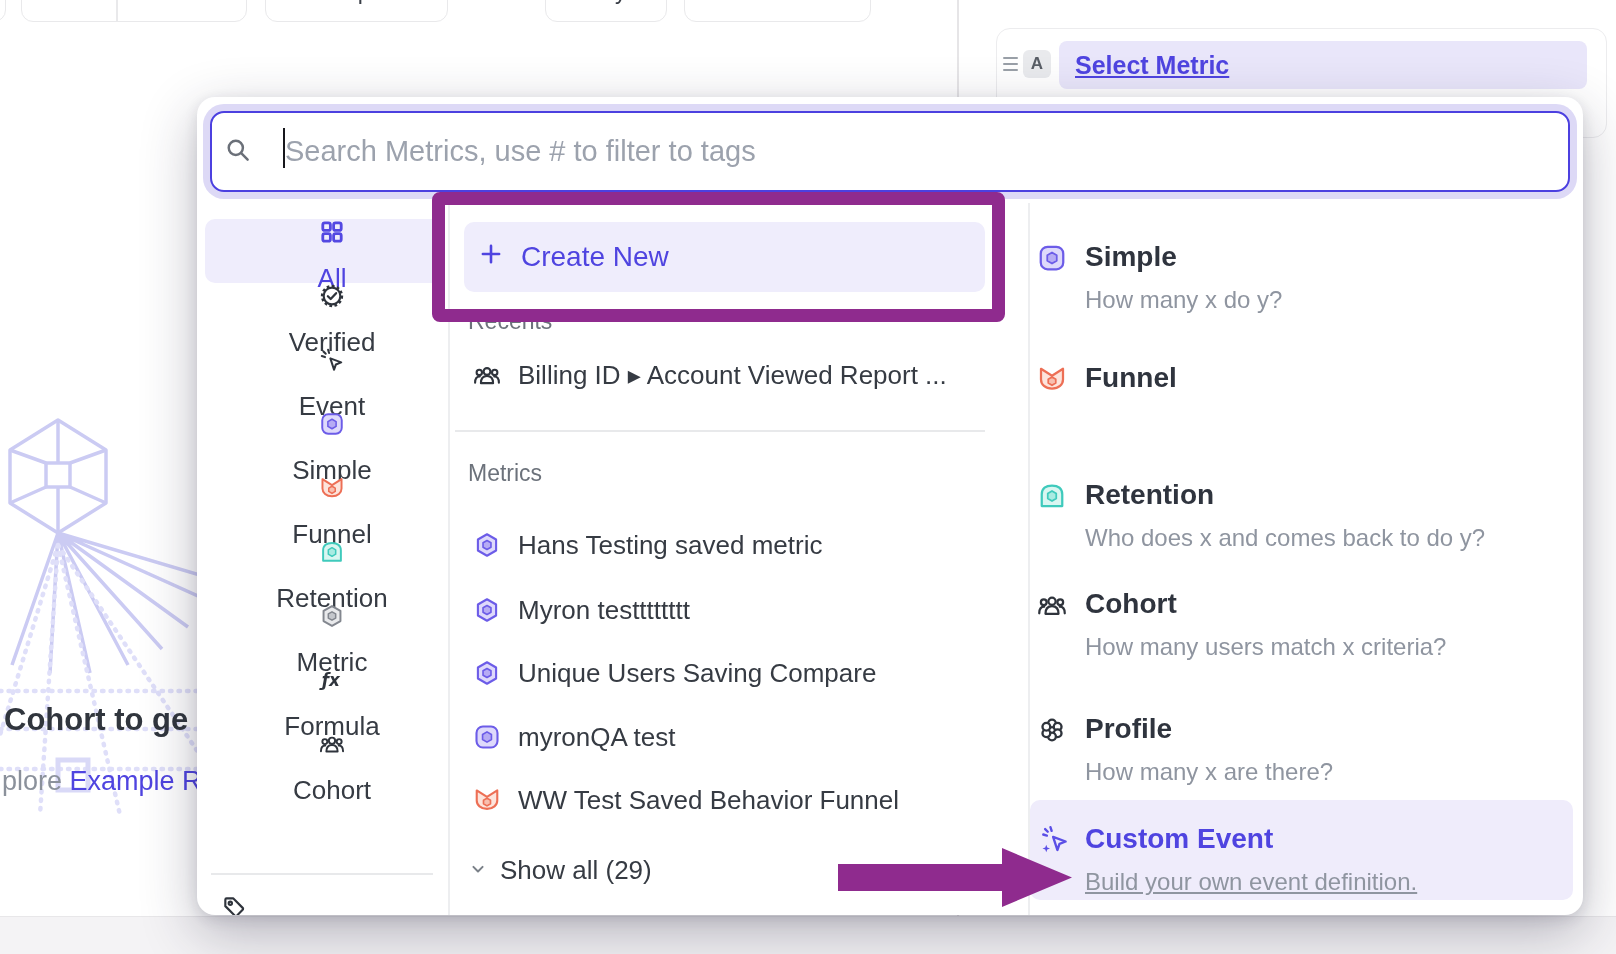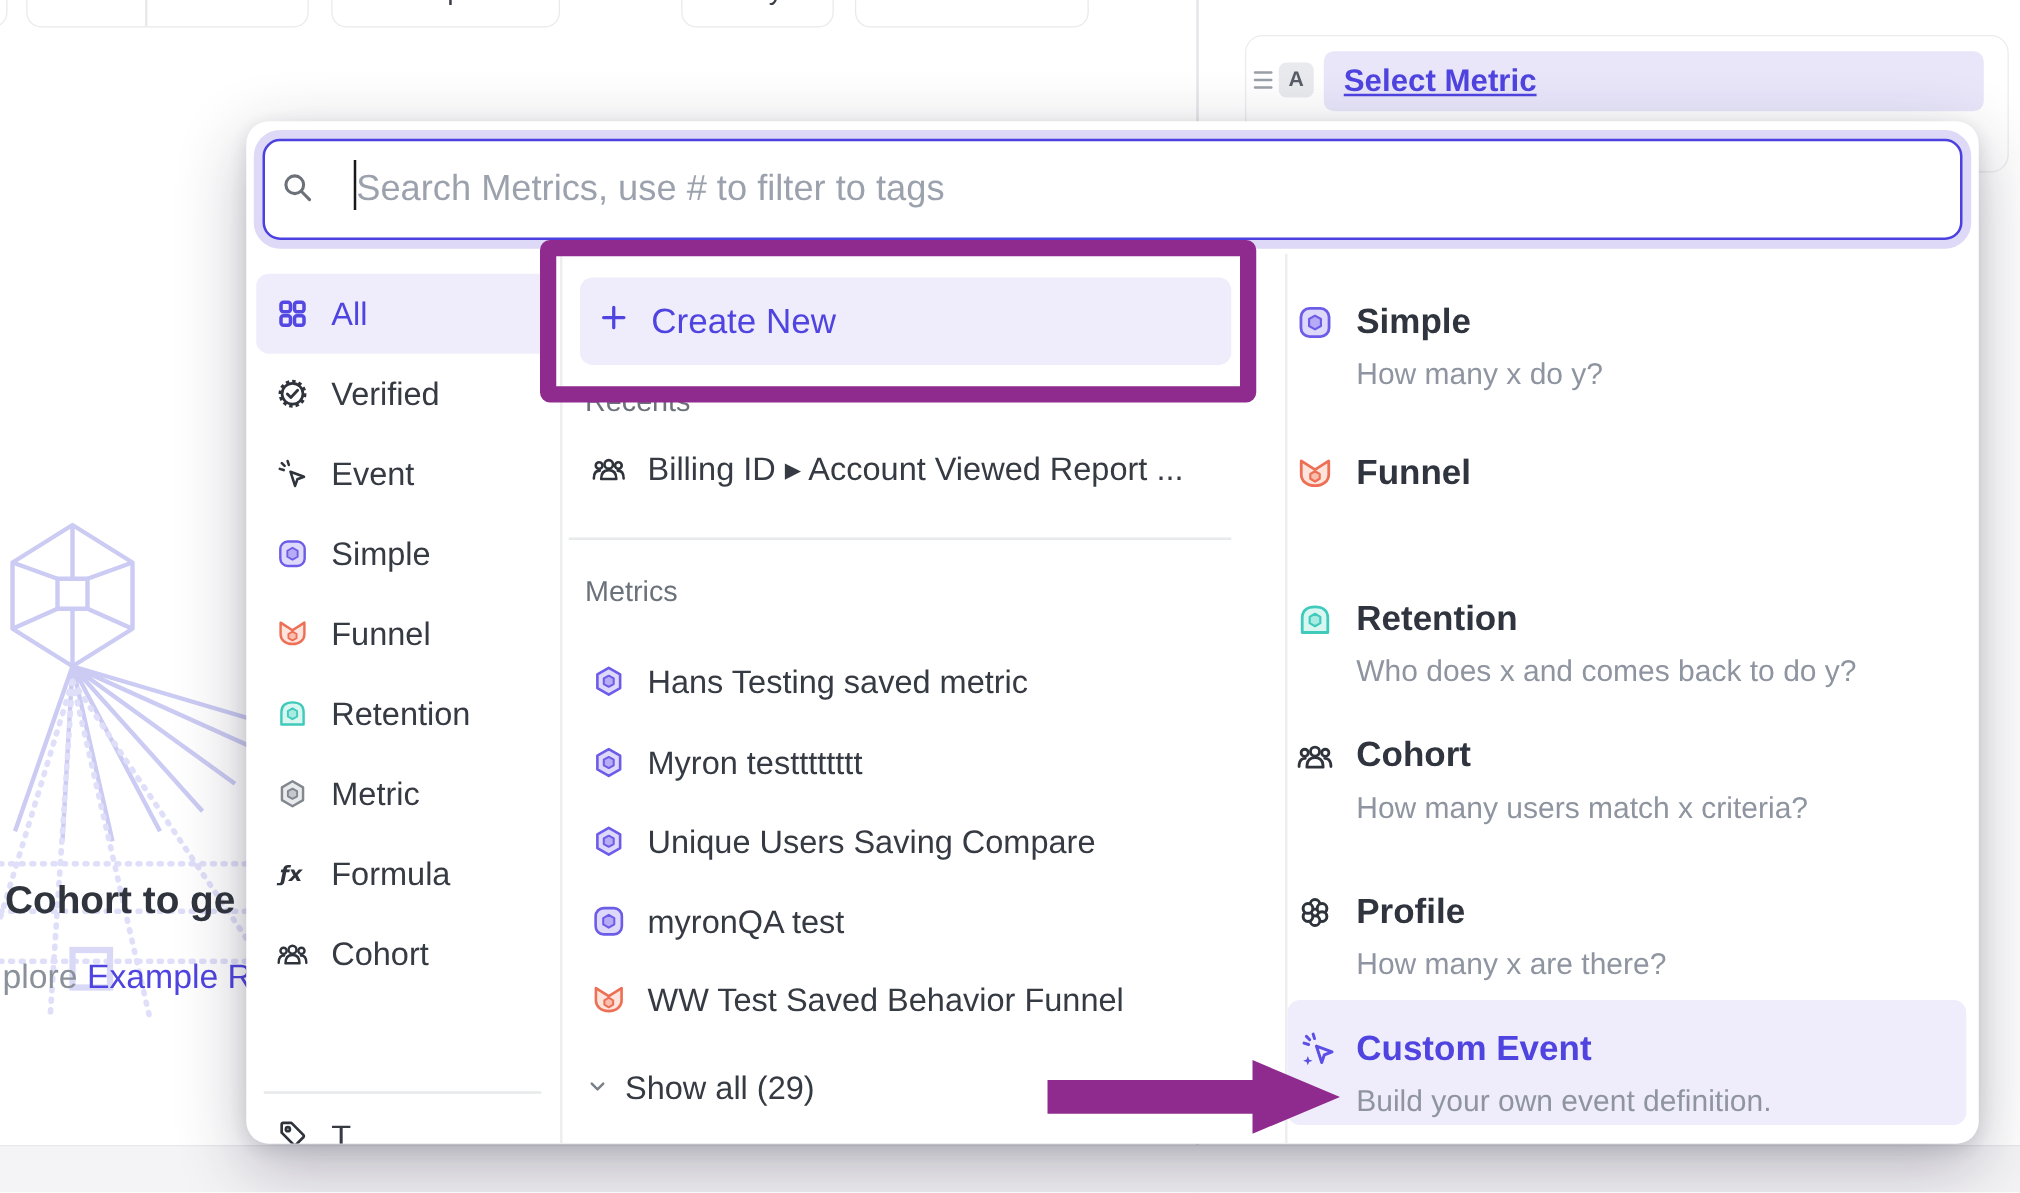--- a/index.html
+++ b/index.html
@@ -32,21 +32,21 @@
   .searchwrap{position:absolute;left:13px;top:14px;width:1360px;height:81px;background:#fff;
               border:2.5px solid #4C40E0;border-radius:14px;box-shadow:0 0 0 7px #DDD9F6;
               box-sizing:border-box;display:flex;align-items:center;padding-left:12px;}
   .searchwrap input{flex:1;border:none;outline:none;background:transparent;font-family:"Liberation Sans",sans-serif;
               font-size:29px;color:#30353D;padding-left:34px;}
   .searchwrap input::placeholder{color:#9CA2AD;}
   .caret{position:absolute;left:71px;top:15px;width:2px;height:40px;background:#17171C;}
   .vdiv{position:absolute;top:106px;width:1.5px;height:712px;background:#EDEEF0;}
   .cat-col{position:absolute;left:8px;top:122px;width:238px;}
   .cat-row{display:flex;align-items:center;gap:18px;height:64px;padding-left:16px;box-sizing:border-box;
-           font-size:26px;font-weight:500;color:#363B43;border-radius:10px;cursor:pointer;}
+           font-size:26px;font-weight:500;color:#363B43;border-radius:10px;cursor:pointer;flex-direction:column;}
   .cat-row.selected{background:#EFEDFC;color:#4F44E0;}
   .cat-partial{position:absolute;left:8px;top:797px;width:238px;height:21px;overflow:hidden;}
   .side-hdiv{position:absolute;left:14px;top:776px;width:222px;height:1.5px;background:#E8E9EB;}
   .ic26{width:26px;height:26px;flex:none;}
   .ic28{width:28px;height:28px;flex:none;}
   .ic30{width:30px;height:30px;flex:none;}
   .createbtn{position:absolute;left:267px;top:125px;width:521px;height:70px;background:#EFEDFC;border-radius:10px;
              display:flex;align-items:center;gap:17px;padding-left:14px;box-sizing:border-box;
              color:#4F44E0;font-size:28px;font-weight:500;cursor:pointer;}
   .seclabel{position:absolute;left:271px;font-size:23px;color:#6C727B;}
@@ -55,21 +55,21 @@
   .mid-hdiv{position:absolute;left:258px;top:333px;width:530px;height:1.5px;background:#E8E9EB;}
   .showall{position:absolute;left:271px;top:745px;height:56px;display:flex;align-items:center;gap:12px;
            font-size:26px;font-weight:500;color:#363B43;cursor:pointer;}
   .type-row{position:absolute;left:833px;width:543px;height:96px;cursor:pointer;}
   .type-row .t-ic{position:absolute;left:7px;top:9px;}
   .type-row .t-title{position:absolute;left:55px;top:7px;font-size:28px;font-weight:600;color:#2F343E;white-space:nowrap;}
   .type-row .t-desc{position:absolute;left:55px;top:52px;font-size:24px;color:#8F95A0;white-space:nowrap;}
   .type-row.hl{background:#EFECFB;border-radius:10px;height:100px;}
   .type-row.hl .t-ic{left:10px;top:25px;}
   .type-row.hl .t-title{top:23px;color:#4F44E0;}
-  .type-row.hl .t-desc{top:68px;}
+  .type-row.hl .t-desc{top:68px;text-decoration:underline;}
   
   .anno-box{position:absolute;left:432px;top:192px;width:573px;height:130px;border:13px solid #8F2B8E;
             border-radius:8px;z-index:20;box-sizing:border-box;pointer-events:none;}
   .anno-arrow{position:absolute;left:830px;top:838px;z-index:21;pointer-events:none;}
   .graystrip{position:absolute;left:0;top:916px;width:1616px;height:38px;background:#F4F3F5;border-top:1px solid #E8E7E9;}
   .pagevdiv{position:absolute;left:957px;top:0;width:1.5px;height:954px;background:#E6E5E7;}
 </style>
 </head>
 <body>
 

